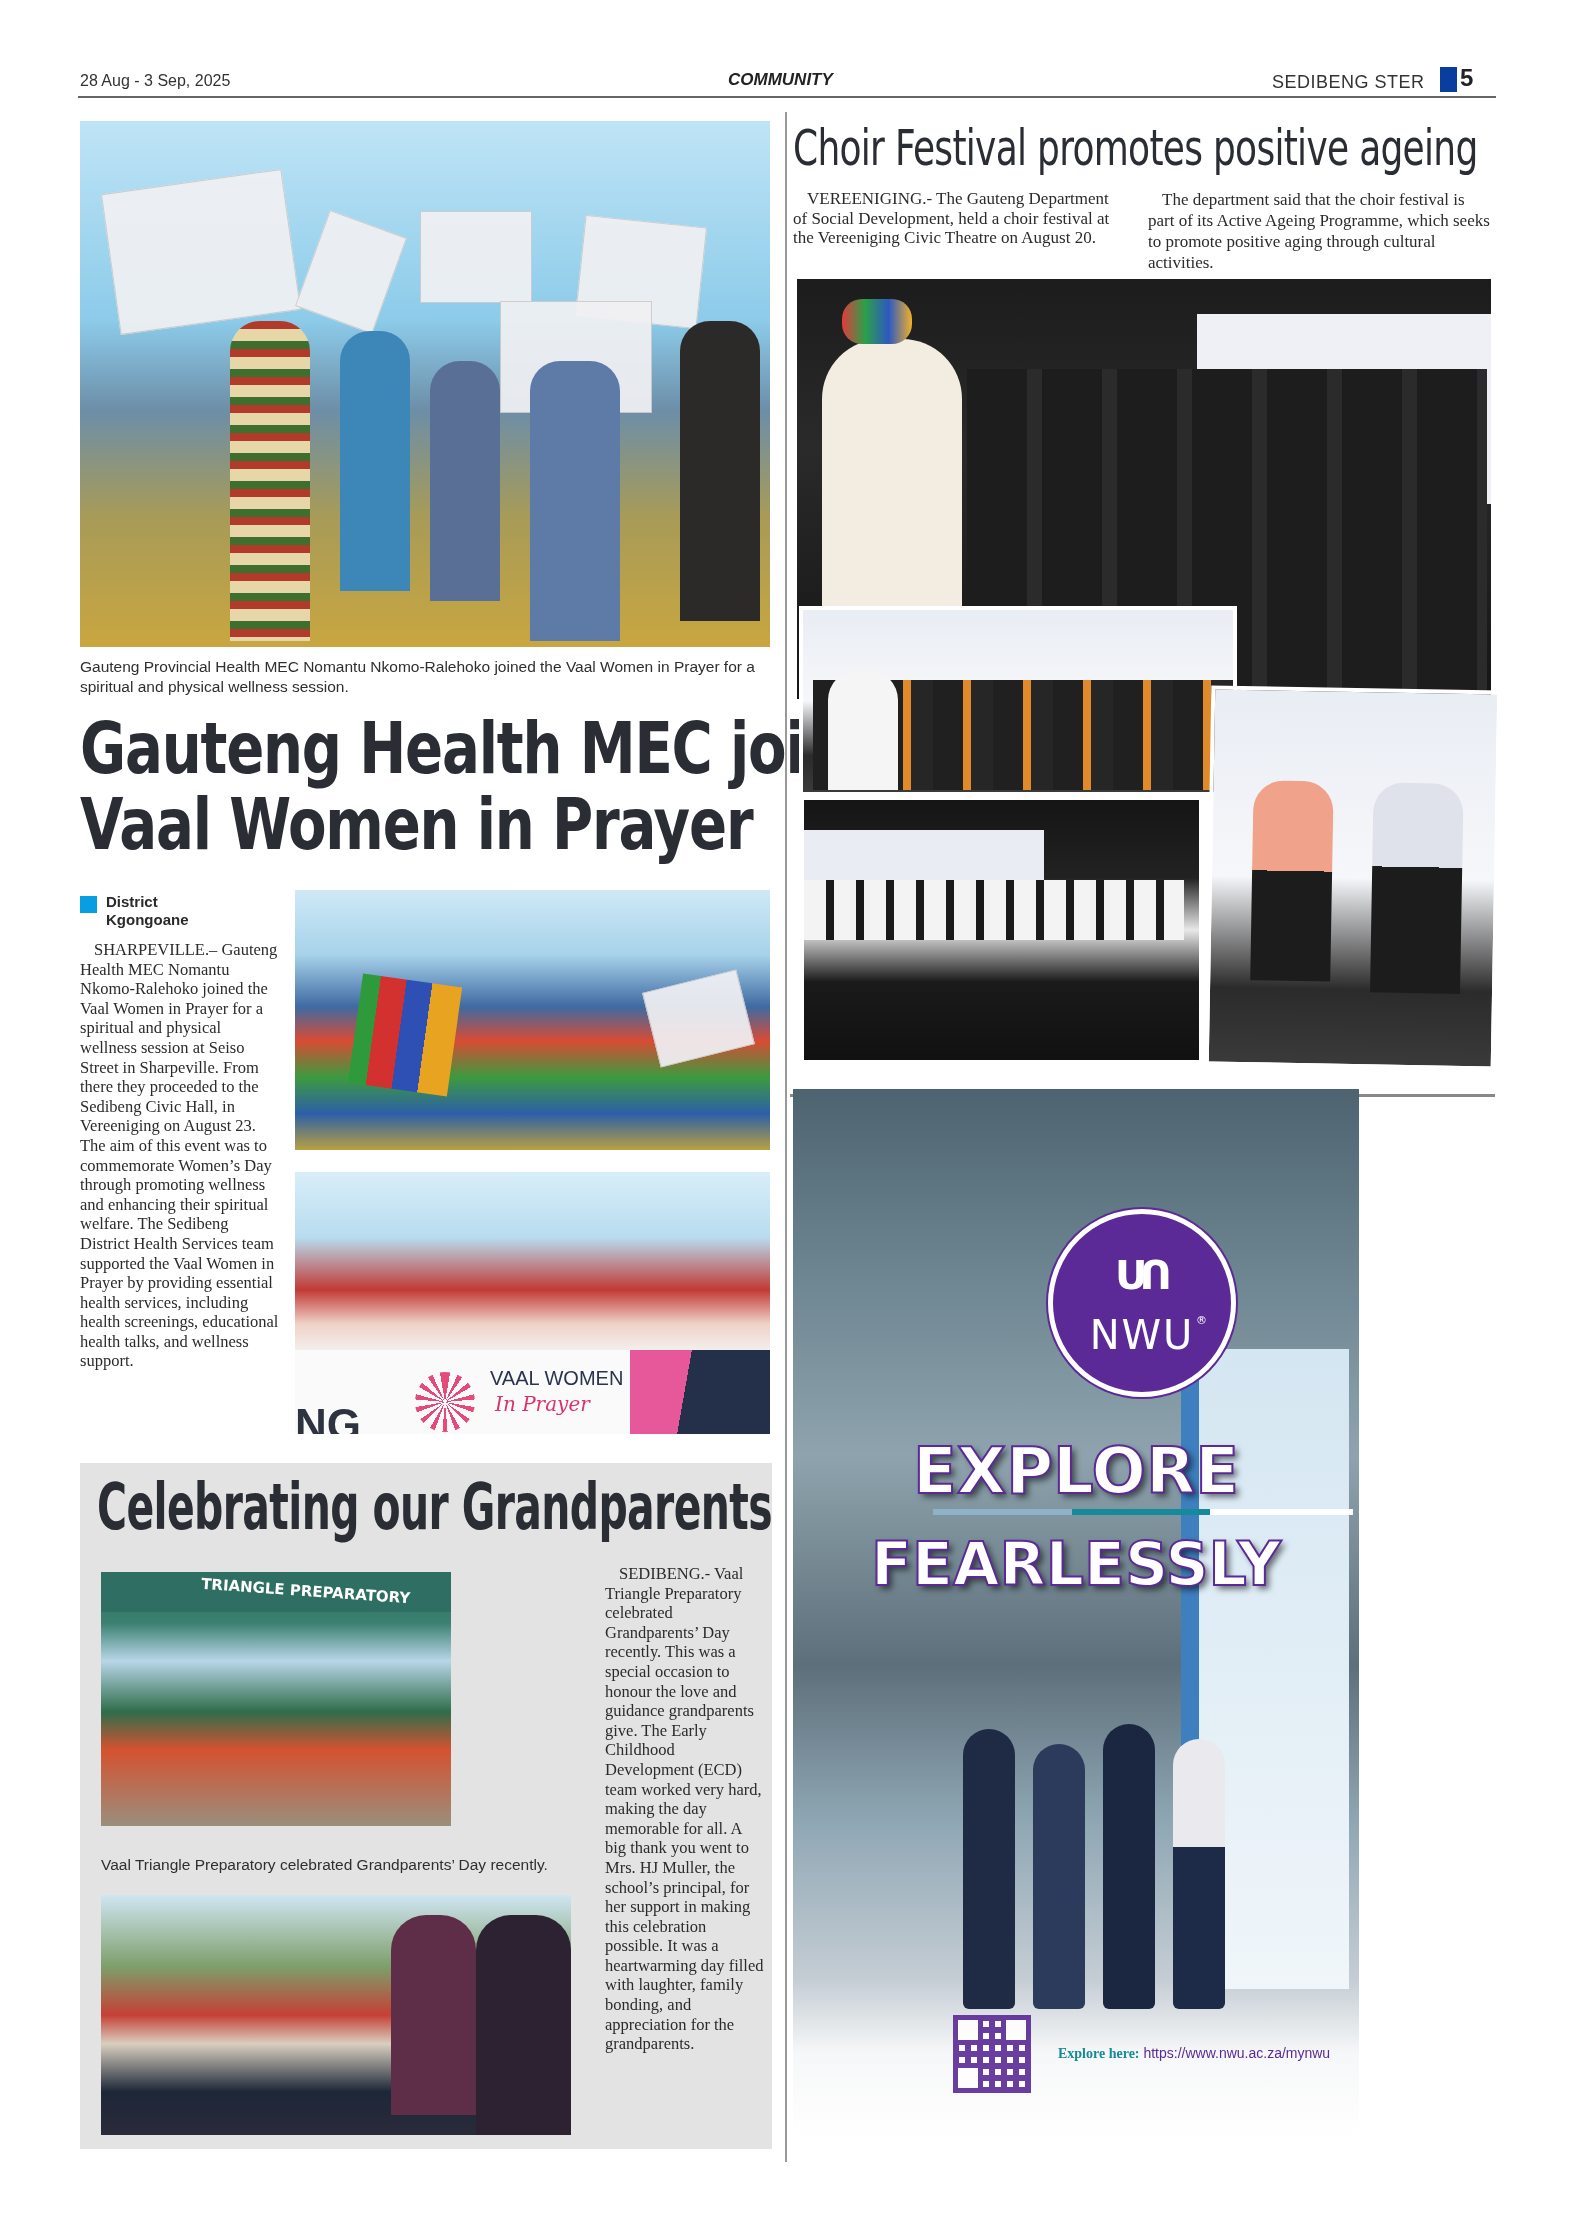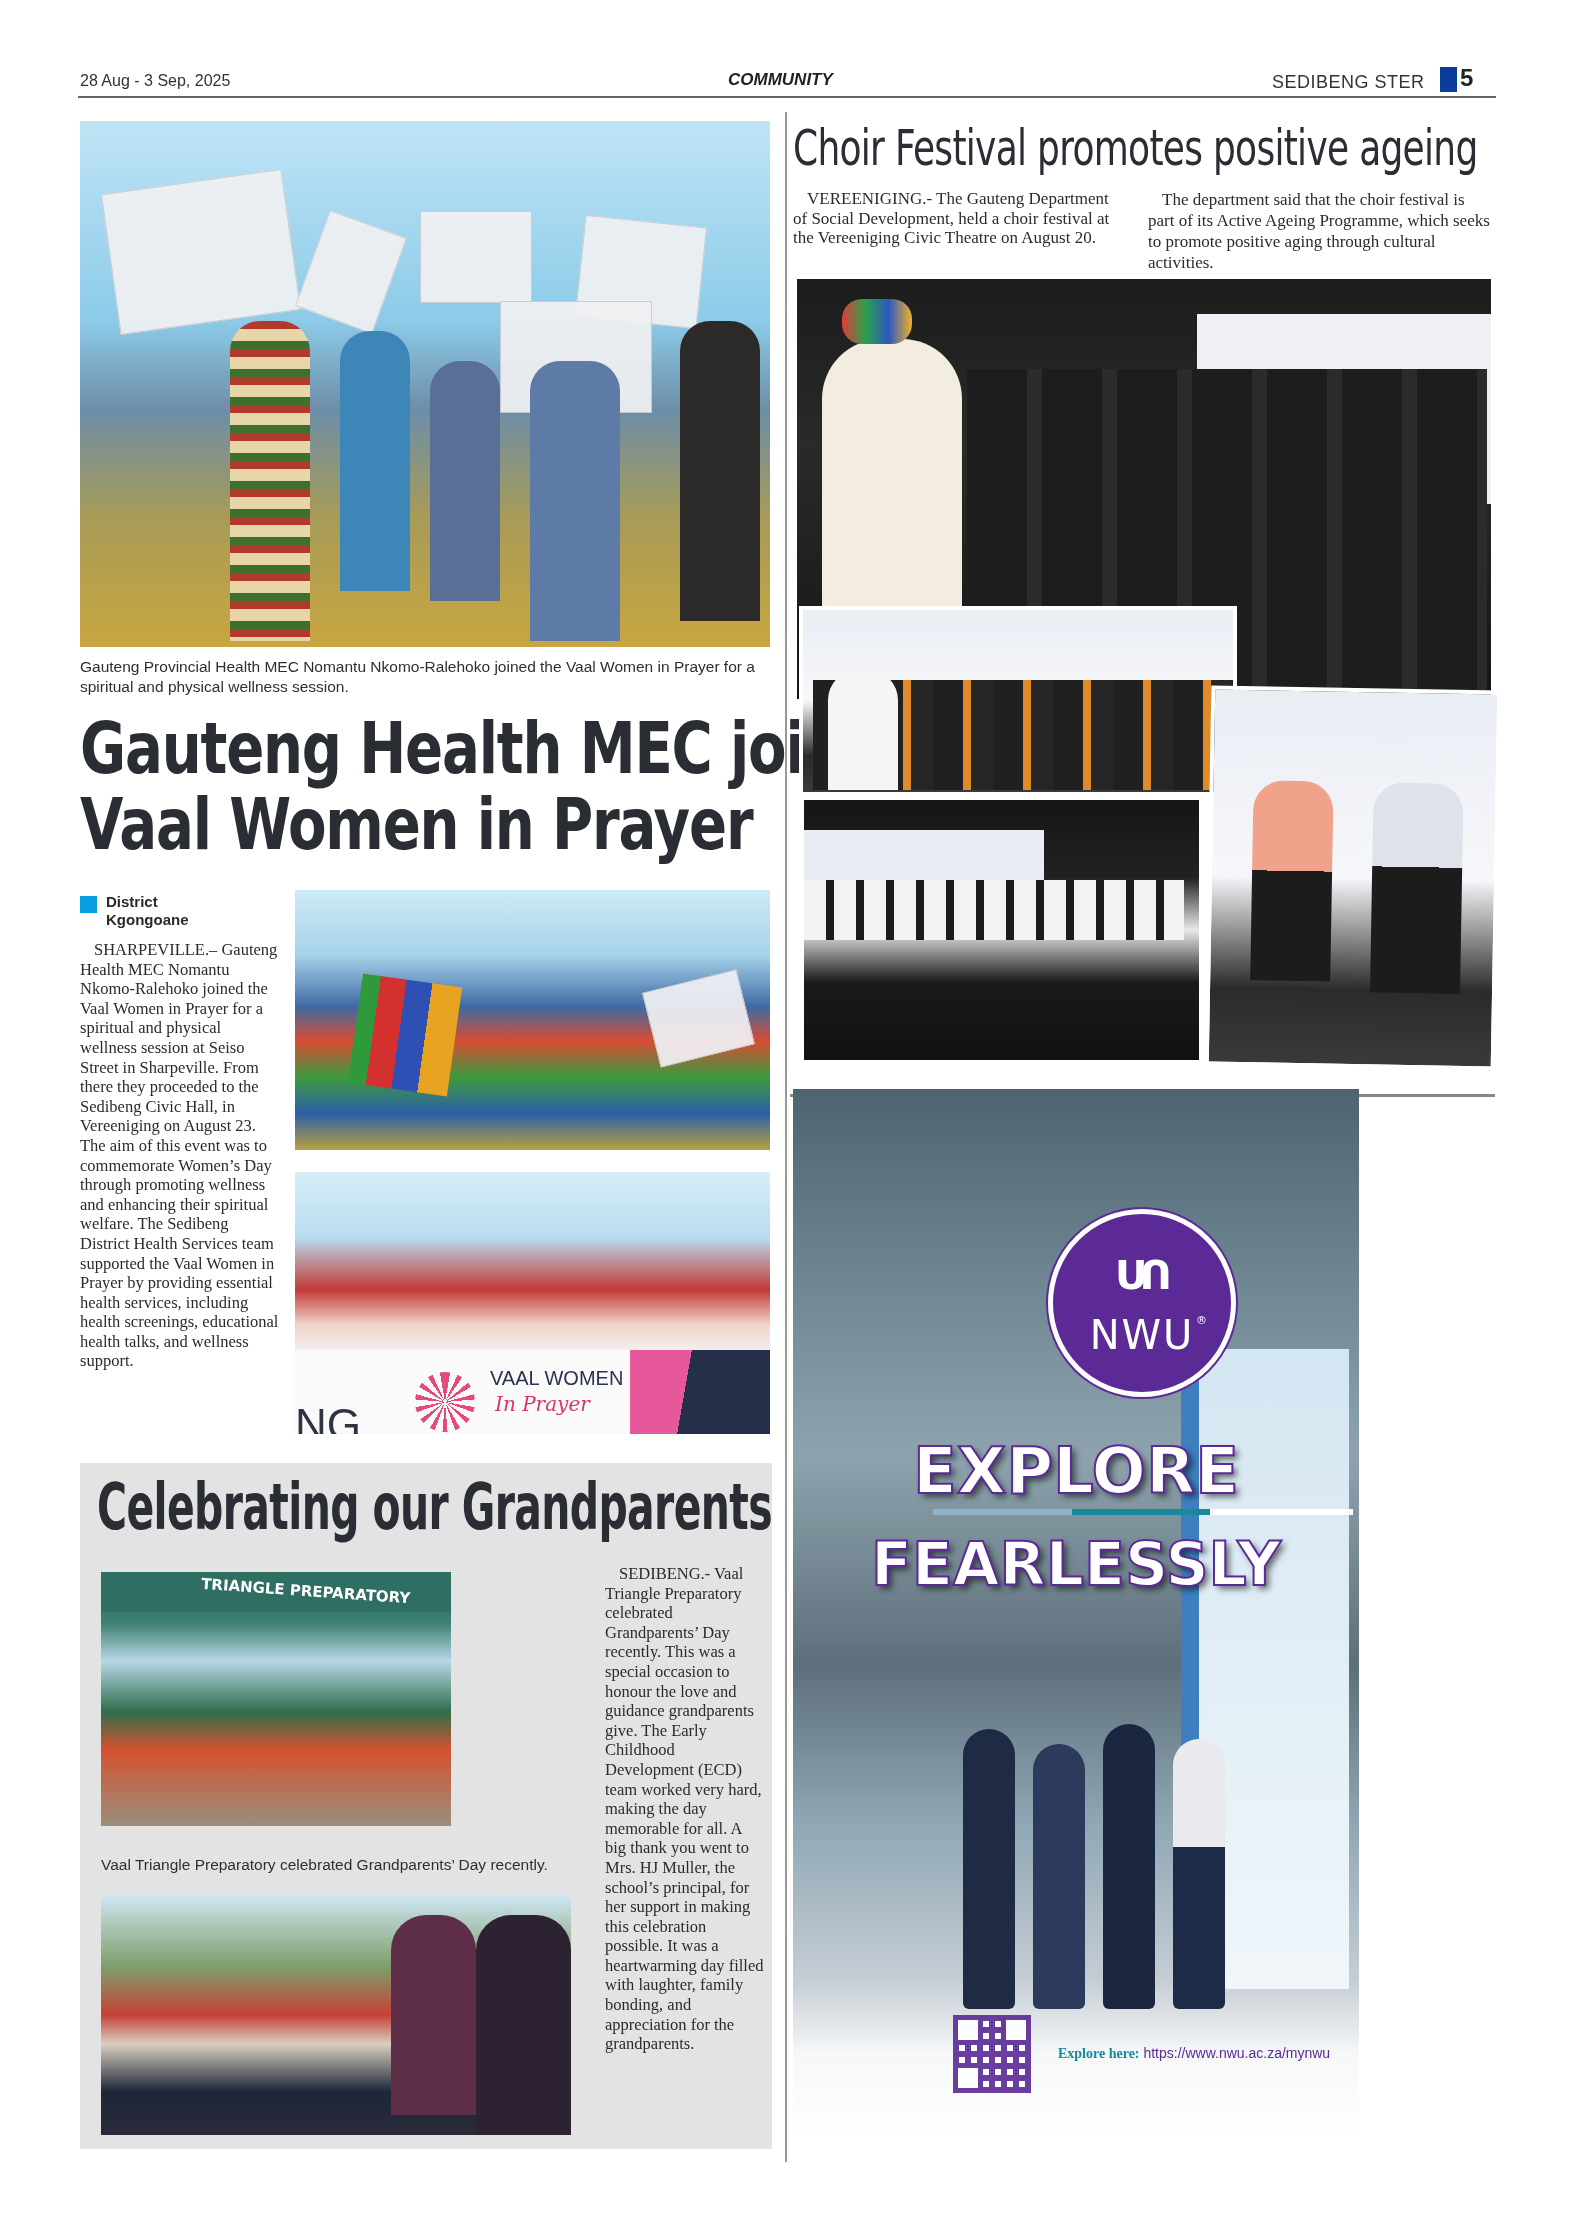--- a/index.html
+++ b/index.html
@@ -102,21 +102,21 @@
   <div style="position:absolute;left:60px;top:90px;width:100px;height:110px;background:linear-gradient(90deg,#2f9a3c 0 18%,#d33030 18% 44%,#2e4fb3 44% 70%,#e8a320 70% 100%);transform:rotate(8deg);"></div>
   <div class="sign" style="left:355px;top:90px;width:95px;height:75px;transform:rotate(-14deg);"></div>
 </div>
 
 <div class="abs photo ph-banner" style="left:295px;top:1172px;width:475px;height:262px;">
   <div style="position:absolute;left:0;top:178px;width:475px;height:84px;background:#fafafa;"></div>
   <div style="position:absolute;left:335px;top:178px;width:140px;height:84px;background:linear-gradient(100deg,#e7589a 0 40%,#24304a 40% 100%);"></div>
   <div style="position:absolute;left:120px;top:200px;width:60px;height:60px;border-radius:50%;background:repeating-conic-gradient(#e64a7a 0 10deg,transparent 10deg 25deg);"></div>
   <div style="position:absolute;left:195px;top:195px;font-family:'Liberation Sans',sans-serif;font-size:20px;color:#2a3350;">VAAL WOMEN</div>
   <div style="position:absolute;left:200px;top:220px;font-family:'DejaVu Serif',serif;font-style:italic;font-size:20px;color:#d8336b;">In Prayer</div>
-  <div style="position:absolute;left:0;top:228px;font-family:'Liberation Sans',sans-serif;font-size:44px;font-weight:normal;color:#2d3440;">NG</div>
+  <div style="position:absolute;left:0;top:228px;font-family:'Liberation Sans',sans-serif;font-size:44px;font-weight:bold;color:#2d3440;">NG</div>
 </div>
 
 <div class="abs headline-cond" style="left:793px;top:118px;font-size:50px;line-height:60px;white-space:nowrap;width:950px;">Choir Festival promotes positive ageing</div>
 
 <div class="abs body indent" style="left:793px;top:189px;width:320px;font-size:17px;line-height:19.5px;">VEREENIGING.- The Gauteng Department of Social Development, held a choir festival at the Vereeniging Civic Theatre on August 20.</div>
 <div class="abs body indent" style="left:1148px;top:189px;width:345px;font-size:17px;line-height:21px;">The department said that the choir festival is part of its Active Ageing Programme, which seeks to promote positive aging through cultural activities.</div>
 
 <div class="abs photo ph-stage" style="left:797px;top:279px;width:694px;height:420px;">
   <div style="position:absolute;left:400px;top:35px;width:300px;height:190px;background:#eef0f5;">
     <div style="position:absolute;left:110px;top:55px;font-family:'DejaVu Sans',sans-serif;font-weight:bold;font-size:18px;color:#2f4e9e;">GGT2030</div>

